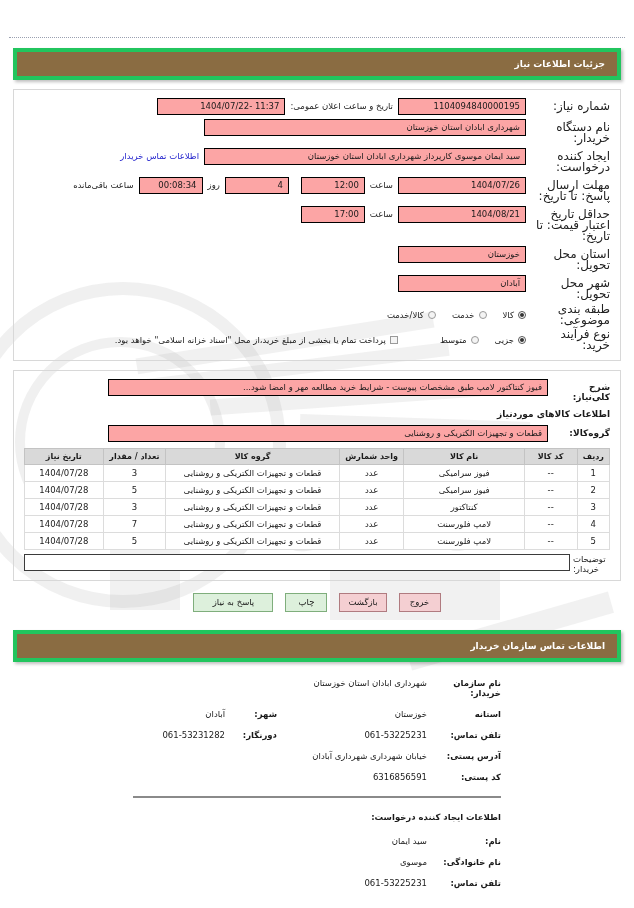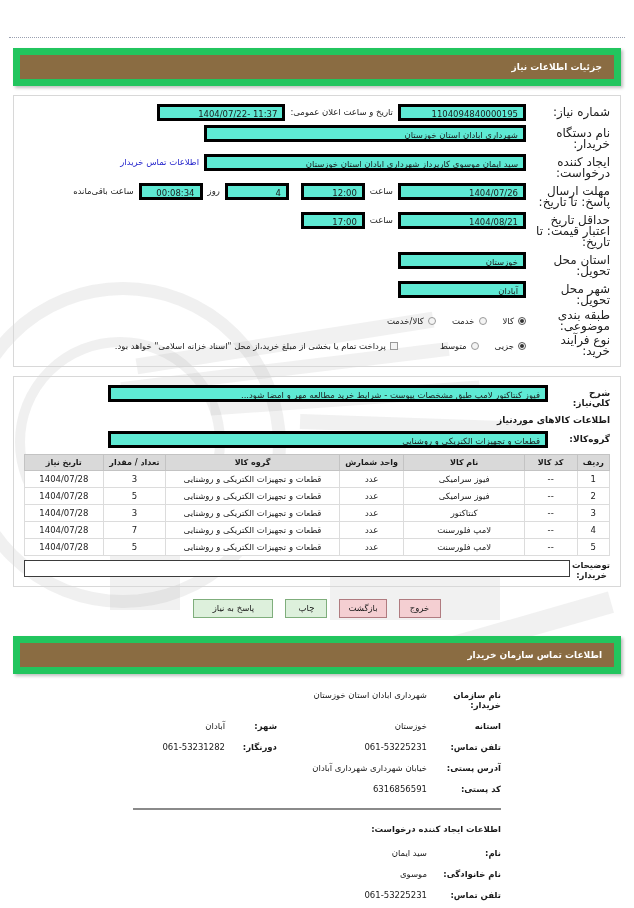--- a/index.html
+++ b/index.html
@@ -66,21 +66,21 @@
   .spacer-top { height: 48px; }
 
   
   .section-bar {
     background: #8a6c42;
     color: #ffffff;
     font-weight: bold;
     font-size: 9px;
     padding: 7px 12px 7px 12px;
     text-align: right;
-    border: 7px solid #22c55e;
+    border: 4px solid #22c55e;
     box-shadow: 2px 2px 3px rgba(0,0,0,0.25);
     box-sizing: border-box;
   }
 
   
   .panel {
     border: 1px solid #d8d8d8;
     background: transparent;
     box-sizing: border-box;
     padding: 8px 10px 6px 10px;
@@ -101,22 +101,22 @@
     flex: 0 0 84px;
     text-align: right;
     font-size: 12px;
     line-height: 11px;
     padding-top: 3px;
     padding-left: 5px;
     box-sizing: border-box;
     color: #222;
   }
   .fbox {
-    border: 3px solid #000000;
-    background: #5eead4;
+    border: 1px solid #000000;
+    background: #fca5a5;
     height: 17px;
     line-height: 15px;
     font-size: 8.5px;
     padding: 0 5px;
     box-sizing: border-box;
     text-align: right;
     overflow: hidden;
     white-space: nowrap;
   }
   .fbox.w-big   { width: 322px; }
@@ -241,25 +241,25 @@
   .col-date { width: 74px; }
 
   
   .notes-row {
     display: flex;
     flex-direction: row;
     align-items: flex-start;
     margin-top: 4px;
   }
   .notes-lbl {
-    font-weight: bold;
+    font-weight: normal;
     font-size: 8.5px;
     width: 40px;
     flex: 0 0 40px;
-    text-align: center;
+    text-align: left;
     line-height: 10px;
     padding-left: 3px;
     box-sizing: border-box;
   }
   .notes-box {
     border: 1px solid #3b3b3b;
     background: #fff;
     height: 15px;
     flex: 1 1 auto;
   }

